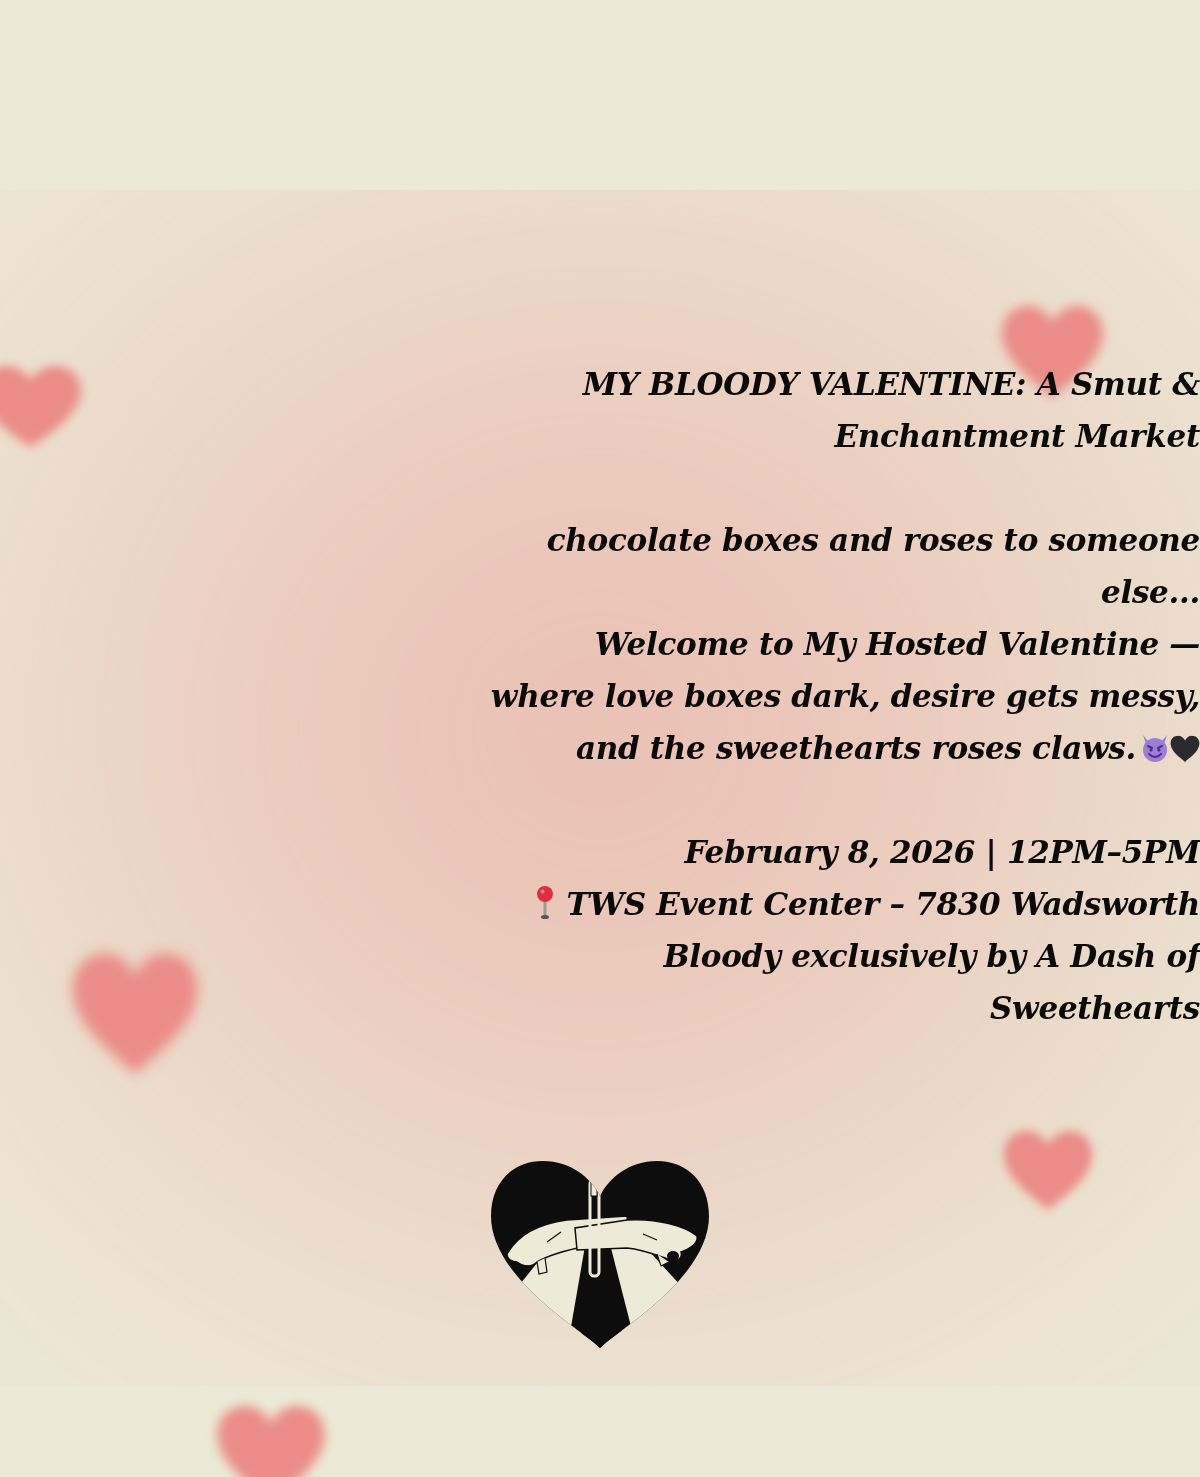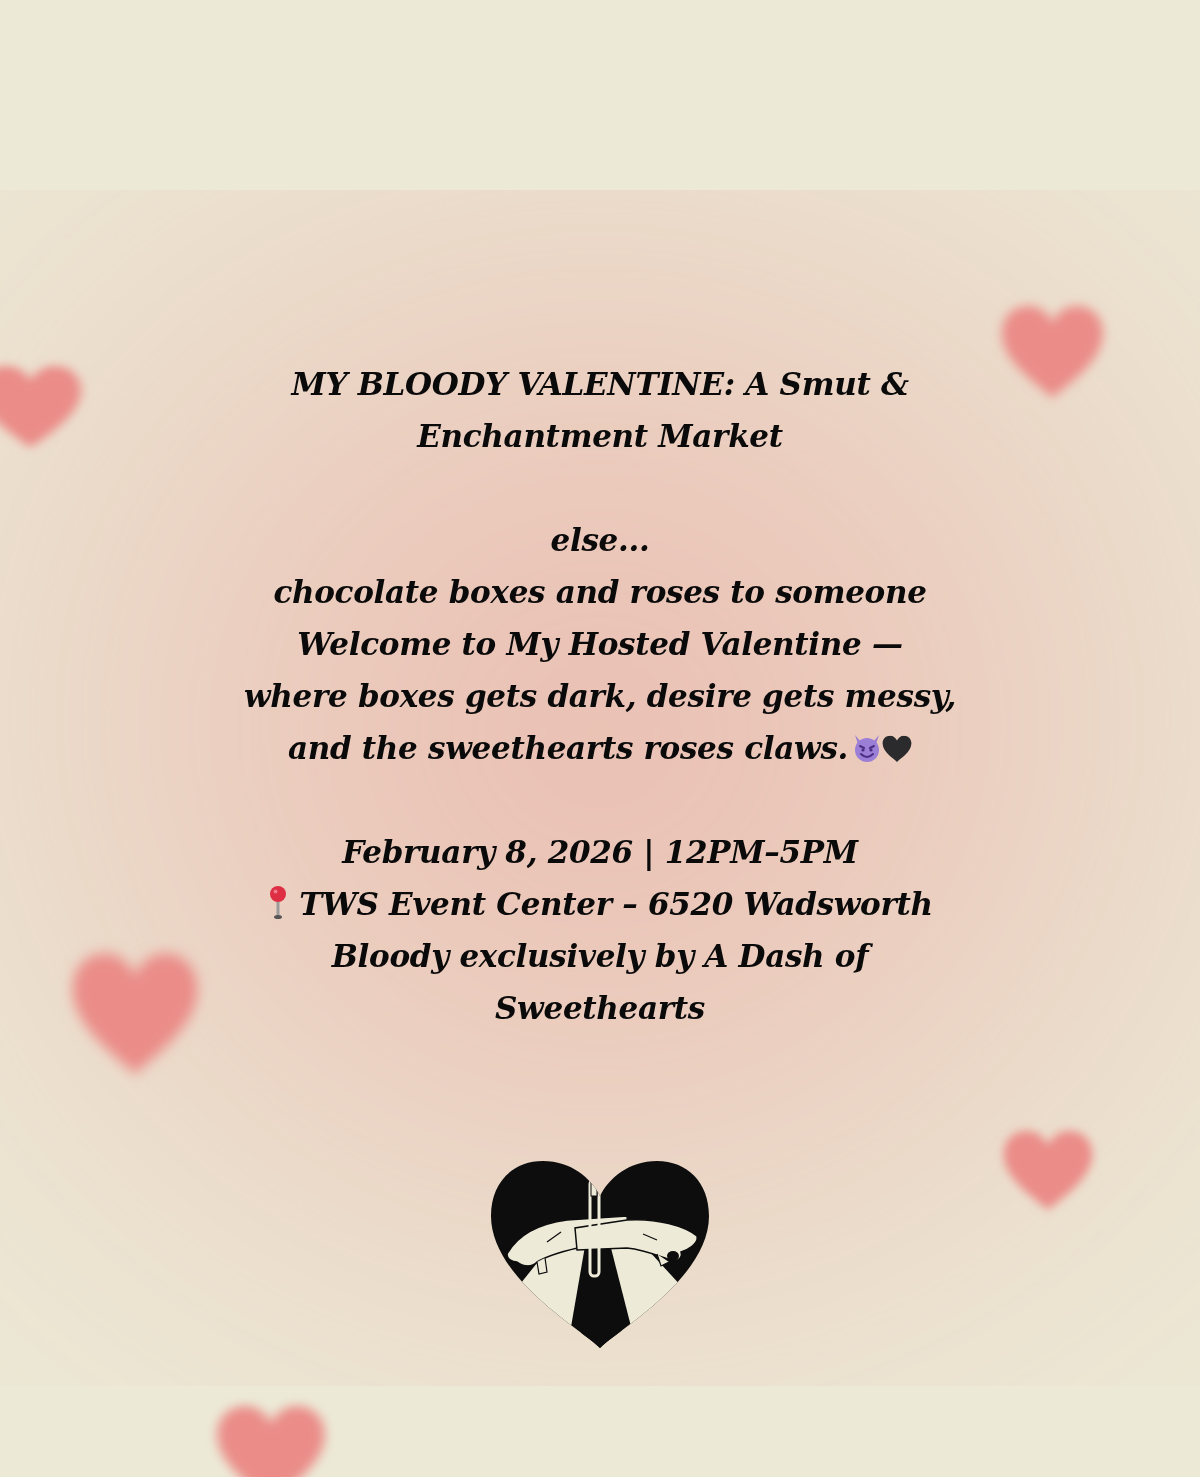--- a/index.html
+++ b/index.html
@@ -19,21 +19,21 @@
   .deco-4 { left: 1002px; top: 1130px; width: 92px; height: 82px; }
   .deco-5 { left: 215px; top: 1405px; width: 112px; height: 100px; }
 
   .text-block {
     position: absolute; left: 0; right: 0; top: 358px;
     text-align: center; color: #0a0a0a;
     font-weight: bold; font-style: italic;
     font-size: 31px; line-height: 52px;
     letter-spacing: -0.3px;
   }
-  .text-block .line { display: block; white-space: nowrap; }
+  .text-block .line { display: block; white-space: nowrap; text-align: right; }
   .text-block .gap { display: block; height: 52px; }
   .emoji-devil {
     display: inline-block; width: 30px; height: 30px; vertical-align: -4px;
     margin-left: 4px;
   }
   .emoji-heart {
     display: inline-block; width: 30px; height: 28px; vertical-align: -4px;
   }
   .pin { display: inline-block; width: 22px; height: 36px; vertical-align: -6px; margin-right: 10px; }
 
@@ -100,44 +100,44 @@
         <g filter="url(#blurSmall)">
           <use href="#heartShape" fill="#EB8C88"></use>
         </g>
       </svg>
   </div>
 
   <div class="text-block">
     <span class="line">MY BLOODY VALENTINE: A Smut &amp;</span>
     <span class="line">Enchantment Market</span>
     <span class="gap"></span>
+    <span class="line">chocolate boxes and roses to someone</span>
     <span class="line">else...</span>
-    <span class="line">chocolate boxes and roses to someone</span>
     <span class="line">Welcome to My Hosted Valentine —</span>
-    <span class="line">where boxes gets dark, desire gets messy,</span>
+    <span class="line">where love boxes dark, desire gets messy,</span>
     <span class="line"><span>and the sweethearts roses claws.</span><span class="emoji-devil"><svg viewBox="0 0 30 30" width="30" height="30">
           <path d="M3 2 L9 9 L6 11 Z" fill="#9B7FD6"></path>
           <path d="M27 2 L21 9 L24 11 Z" fill="#9B7FD6"></path>
           <circle cx="15" cy="17" r="12" fill="#9B7FD6"></circle>
           <path d="M8 13 L12 15" stroke="#4B2E83" stroke-width="2" stroke-linecap="round"></path>
           <path d="M22 13 L18 15" stroke="#4B2E83" stroke-width="2" stroke-linecap="round"></path>
           <circle cx="11" cy="17" r="1.6" fill="#4B2E83"></circle>
           <circle cx="19" cy="17" r="1.6" fill="#4B2E83"></circle>
           <path d="M9 21 Q15 27 21 21" stroke="#4B2E83" stroke-width="2" fill="none" stroke-linecap="round"></path>
         </svg></span><span class="emoji-heart"><svg viewBox="0 0 100 90" width="30" height="28">
             <use href="#heartShape" fill="#2b2b2e"></use>
           </svg></span></span>
     <span class="gap"></span>
     <span class="line">February 8, 2026 | 12PM–5PM</span>
     <span class="line"><span class="pin"><svg viewBox="0 0 22 36" width="22" height="36">
           <rect x="9.5" y="14" width="3" height="17" fill="#9a9a9a"></rect>
           <ellipse cx="11" cy="32" rx="4" ry="2" fill="#555"></ellipse>
           <circle cx="11" cy="9" r="8" fill="#DD2E44"></circle>
           <circle cx="8.5" cy="6.5" r="2" fill="#F07A8A"></circle>
-        </svg></span><span>TWS Event Center – 6520 Wadsworth</span></span>
+        </svg></span><span>TWS Event Center – 7830 Wadsworth</span></span>
     <span class="line">Bloody exclusively by A Dash of</span>
     <span class="line">Sweethearts</span>
   </div>
 
   <div class="logo">
     <svg viewBox="0 0 226 192">
       <defs>
         <clipPath id="logoClip">
           <path d="M113 190 C 95 172, 4 120, 4 58 C 4 24, 26 3, 56 3 C 84 3, 104 20, 113 38 C 122 20, 142 3, 170 3 C 200 3, 222 24, 222 58 C 222 120, 131 172, 113 190 Z"></path>
         </clipPath>

